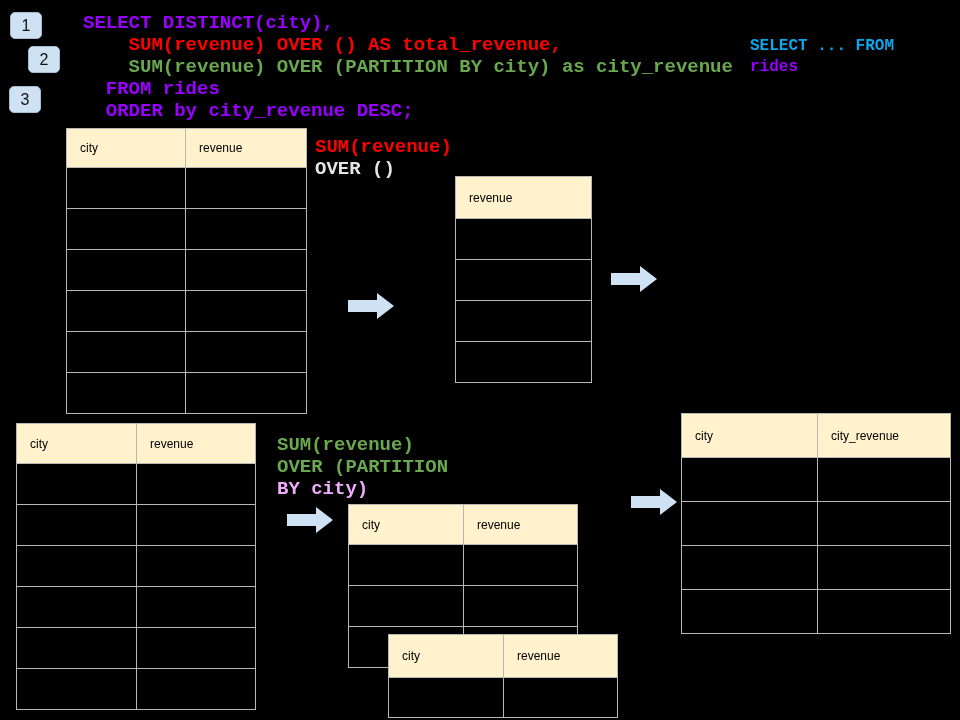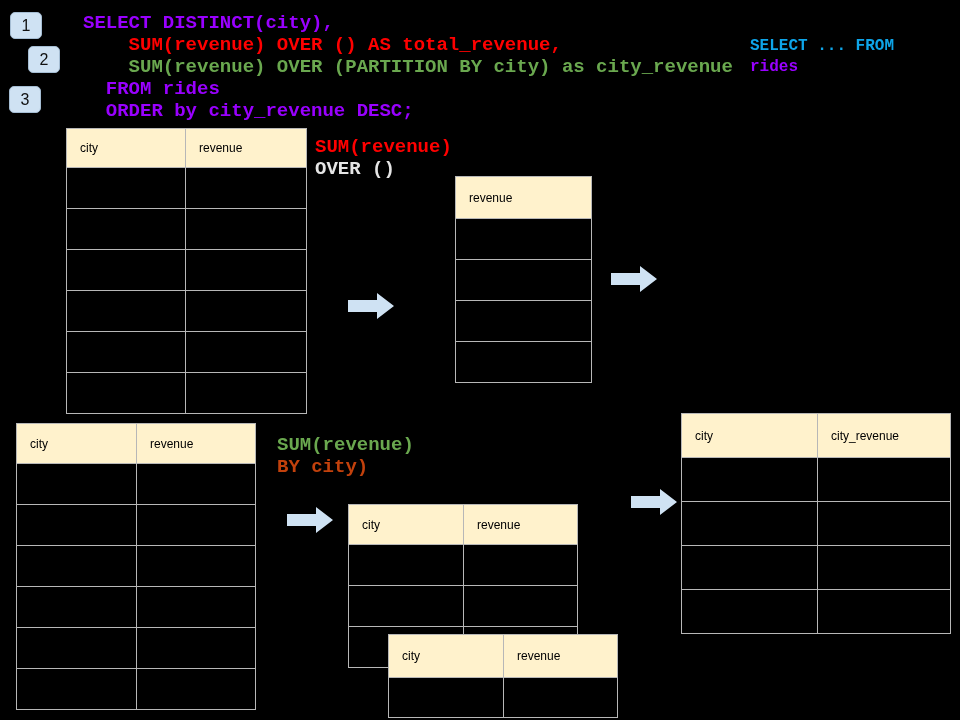--- a/index.html
+++ b/index.html
@@ -49,21 +49,21 @@
 
 <div class="stage">
 
   <div class="badge" id="b1">1</div>
   <div class="badge" id="b2">2</div>
   <div class="badge" id="b3">3</div>
 
   <div class="code main-code"><div class="code-line" style="color: rgb(153, 0, 255);">SELECT DISTINCT(city),</div><div class="code-line" style="color: rgb(255, 0, 0);">    SUM(revenue) OVER () AS total_revenue,</div><div class="code-line" style="color: rgb(106, 168, 79);">    SUM(revenue) OVER (PARTITION BY city) as city_revenue</div><div class="code-line" style="color: rgb(153, 0, 255);">  FROM rides</div><div class="code-line" style="color: rgb(153, 0, 255);">  ORDER by city_revenue DESC;</div></div>
   <div class="code side-code"><div class="code-line" style="color: #0ea5e9;">SELECT ... FROM</div><div class="code-line" style="color: rgb(153, 0, 255);">rides</div></div>
   <div class="code label-red"><div class="code-line" style="color: rgb(255, 0, 0);">SUM(revenue)</div><div class="code-line" style="color: #e5e5e5;">OVER ()</div></div>
-  <div class="code label-green"><div class="code-line" style="color: rgb(106, 168, 79);">SUM(revenue)</div><div class="code-line" style="color: #c2410c;">BY city)</div></div>
+  <div class="code label-green"><div class="code-line" style="color: rgb(106, 168, 79);">SUM(revenue)</div><div class="code-line" style="color: rgb(106, 168, 79);">OVER (PARTITION</div><div class="code-line" style="color: #f0abfc;">BY city)</div></div>
 
   <div class="uitable" id="tblA">
       <div class="thead">
         <div class="th">city</div>
         <div class="th">revenue</div>
       </div>
       <div class="trow">
         <div class="td"></div>
         <div class="td"></div>
       </div>

